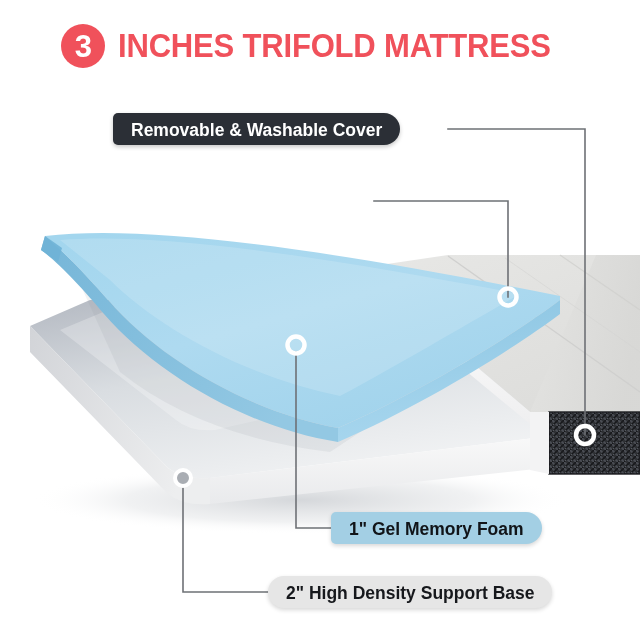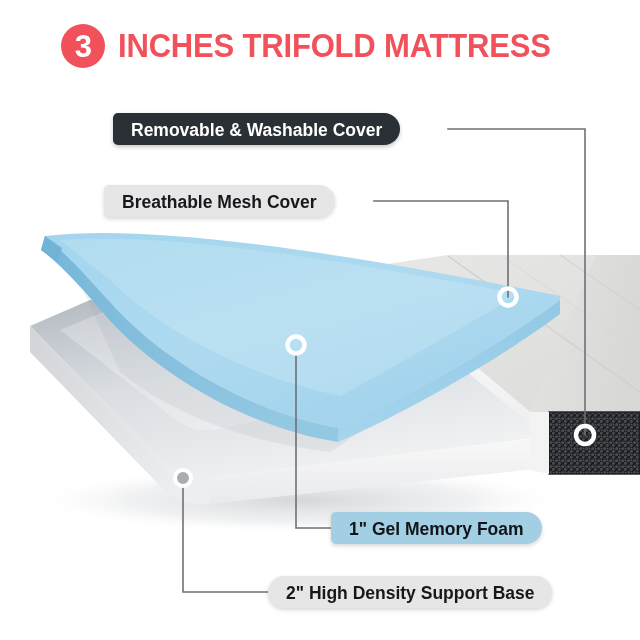--- a/index.html
+++ b/index.html
@@ -254,23 +254,20 @@
         <circle cx="296" cy="345" r="8.5" fill="none" stroke="#FFFFFF" stroke-width="4.5"></circle>
         <circle cx="183" cy="478" r="8" fill="#A9ADB3" stroke="#FFFFFF" stroke-width="4"></circle>
       </g>
     </svg>
   </div>
 
   <div id="pill-removable" class="pill dark">
     <span>Removable &amp; Washable Cover</span>
   </div>
 
-  <div id="pill-mesh" class="pill grey">
-    <span>Breathable Mesh Cover</span>
-  </div>
 
   <div id="pill-gel" class="pill blue">
     <span>1" Gel  Memory Foam</span>
   </div>
 
   <div id="pill-base" class="pill grey-left">
     <span>2"  High Density Support Base</span>
   </div>
 
 </div>

